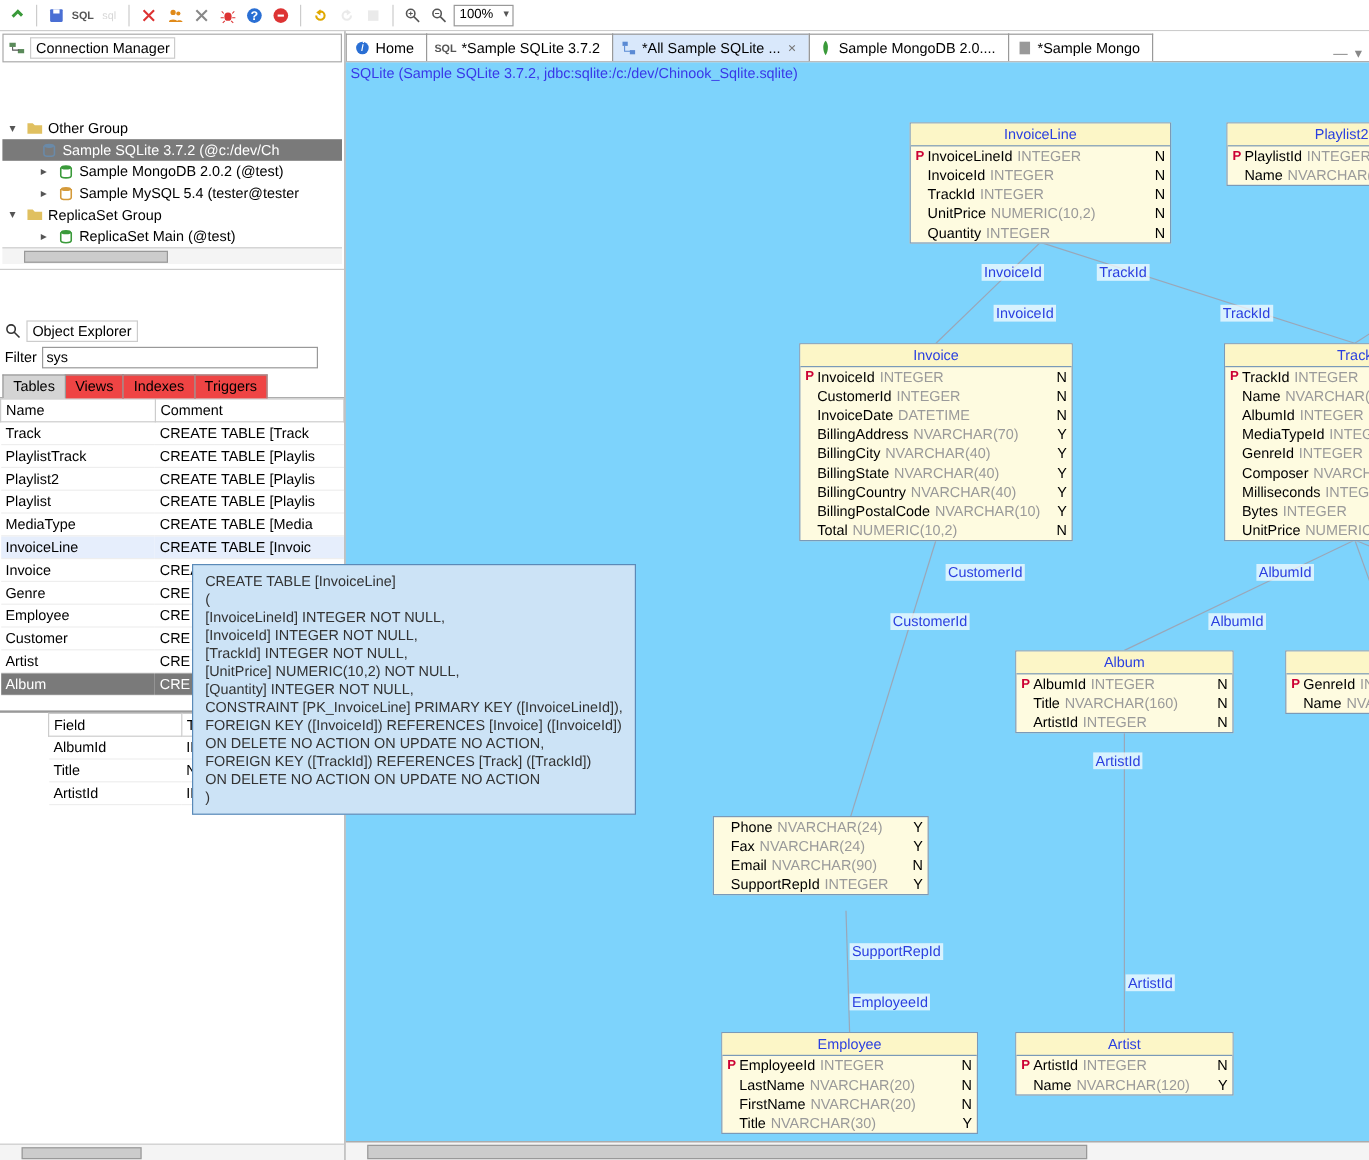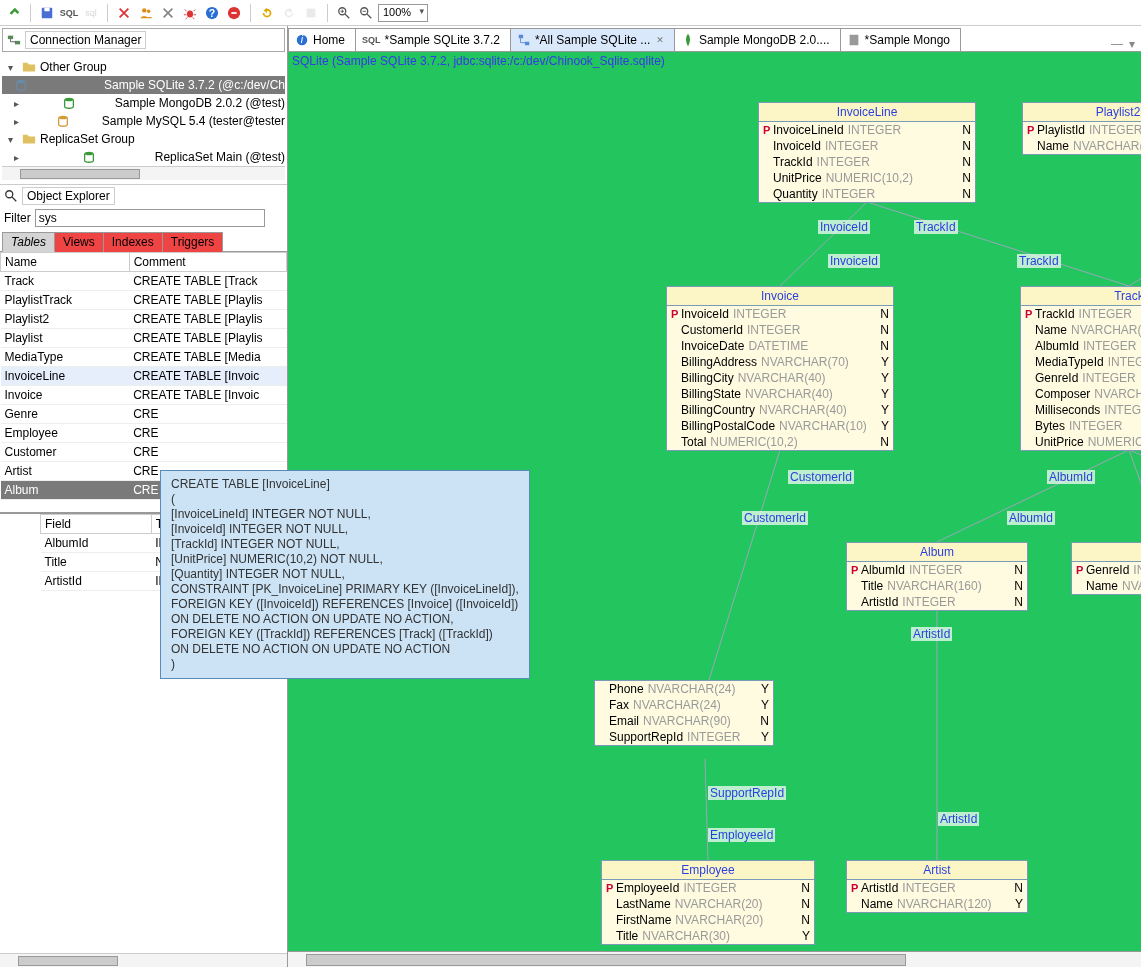--- a/index.html
+++ b/index.html
@@ -6,62 +6,62 @@
 body { background: #fff; width: 1141px; height: 967px; overflow: hidden; position: relative; }
 
 .toolbar { height: 26px; border-bottom: 1px solid #ccc; display: flex; align-items: center; padding: 0 4px; gap: 2px; }
 .tb-btn { width: 20px; height: 20px; display: flex; align-items: center; justify-content: center; cursor: pointer; border-radius: 2px; }
 .tb-sep { width: 1px; height: 18px; background: #ccc; margin: 0 4px; }
 .zoom-combo { border: 1px solid #999; padding: 1px 16px 1px 4px; height: 18px; font-size: 11px; position: relative; background: #fff; }
 .zoom-combo:after { content: "▾"; position: absolute; right: 3px; top: 1px; font-size: 9px; color: #555; }
 
 .main-split { display: flex; height: calc(100% - 26px); }
 
-.left-panel { width: 288px; border-right: 1px solid #999; display: flex; flex-direction: column; overflow: hidden; }
+.left-panel { width: 288px; border-right: 1px solid #999; display: flex; flex-direction: column; overflow: hidden; gap: 40px; }
 .right-panel { flex: 1; display: flex; flex-direction: column; overflow: hidden; position: relative; }
 
 .panel-header { display: flex; align-items: center; gap: 4px; padding: 2px 4px; border: 1px solid #aaa; margin: 2px; background: #fff; }
 .panel-header .title { border: 1px solid #ccc; padding: 1px 4px; }
 
 .conn-tree { flex: 0 0 auto; padding: 4px 2px; border-bottom: 1px solid #ccc; }
 .tree-item { display: flex; align-items: center; gap: 4px; padding: 2px 0 2px 6px; cursor: pointer; white-space: nowrap; }
-.tree-item.child { padding-left: 12px; justify-content: space-between; }
+.tree-item.child { padding-left: 32px; }
 .tree-item.selected { background: #7a7a7a; color: #fff; }
 .tree-toggle { width: 10px; font-size: 10px; color: #555; }
 .tree-scroll { height: 14px; border-top: 1px solid #ccc; background: #f4f4f4; position: relative; }
 .tree-scroll-thumb { position: absolute; left: 18px; top: 2px; width: 120px; height: 10px; background: #ccc; border: 1px solid #999; }
 
 .obj-explorer { display: flex; flex-direction: column; flex: 1; overflow: hidden; }
 .obj-header { display: flex; align-items: center; gap: 4px; padding: 2px 4px; }
 .obj-header .box { border: 1px solid #ccc; padding: 1px 4px; }
 .filter-row { display: flex; align-items: center; gap: 4px; padding: 2px 4px; }
 .filter-row input { border: 1px solid #999; padding: 1px 3px; width: 230px; height: 18px; font-size: 12px; }
 
 .obj-tabs { display: flex; border-bottom: 1px solid #999; margin-top: 2px; padding-left: 2px; }
 .obj-tab { padding: 2px 8px; border: 1px solid #999; border-bottom: none; margin-right: -1px; background: #ef4444; cursor: pointer; position: relative; top: 1px; }
-.obj-tab.active { background: #d4d4d4; font-weight: normal; z-index: 1; border-bottom: 1px solid #d4d4d4; font-style: italic; }
+.obj-tab.active { background: #d4d4d4; font-weight: normal; z-index: 1; border-bottom: 1px solid #d4d4d4; }
 
 .obj-table-wrap { flex: 0 0 auto; overflow: hidden; }
 .obj-table { width: 100%; border-collapse: collapse; }
 .obj-table th { text-align: left; padding: 2px 4px; border: 1px solid #ccc; background: #fff; font-weight: normal; }
 .obj-table td { padding: 2px 4px; border-bottom: 1px solid #eee; white-space: nowrap; overflow: hidden; }
 .obj-table tr.hl { background: #e6eefc; }
 .obj-table tr.sel { background: #7a7a7a; color: #fff; }
 
 .field-table-wrap { border-top: 2px solid #999; margin-top: 12px; flex: 1; position: relative; padding-left: 40px; }
 .field-scroll { height: 14px; border-top: 1px solid #ccc; background: #f4f4f4; position: absolute; bottom: 0; left: 0; right: 0; }
 .field-scroll-thumb { position: absolute; left: 18px; top: 2px; width: 100px; height: 10px; background: #ccc; border: 1px solid #999; }
 
 .editor-tabs { display: flex; height: 26px; border-bottom: 1px solid #999; align-items: flex-end; background: #fff; }
 .editor-tab { display: flex; align-items: center; gap: 4px; padding: 4px 10px 4px 6px; border: 1px solid #999; border-bottom: none; margin-right: -1px; cursor: pointer; background: #fff; white-space: nowrap; max-width: 180px; overflow: hidden; }
 .editor-tab.active { background: #d9e8fb; }
 .editor-tab .tab-close { font-size: 9px; color: #777; margin-left: 2px; }
 .editor-controls { margin-left: auto; padding: 0 6px; display: flex; gap: 6px; color: #888; font-size: 10px; }
 
-.canvas { flex: 1; position: relative; overflow: hidden; background: #22c55e; }
+.canvas { flex: 1; position: relative; overflow: hidden; background: #7dd3fc; }
 .conn-string { position: absolute; left: 4px; top: 2px; color: #3838e8; font-size: 12px; }
 svg.links { position: absolute; left: 0; top: 0; width: 100%; height: 100%; pointer-events: none; }
 svg.links line { stroke: #9aa7b8; stroke-width: 1; }
 .link-label { position: absolute; color: #2a3fe0; font-size: 12px; background: rgba(255,255,255,0.7); padding: 0 2px; pointer-events: none; white-space: nowrap; }
 
 .entity { position: absolute; border: 1px solid #7a9ab8; background: #fefbe0; min-width: 140px; }
 .entity-title { text-align: center; color: #2a3fe0; padding: 2px 4px; border-bottom: 1px solid #7a9ab8; background: #fcf6c7; }
 .entity-row { display: flex; align-items: center; padding: 0 4px; line-height: 16px; }
 .entity-row .pk { width: 10px; color: #c03; font-weight: bold; font-size: 11px; }
 .entity-row .colname { flex: 0 0 auto; padding-right: 4px; }

